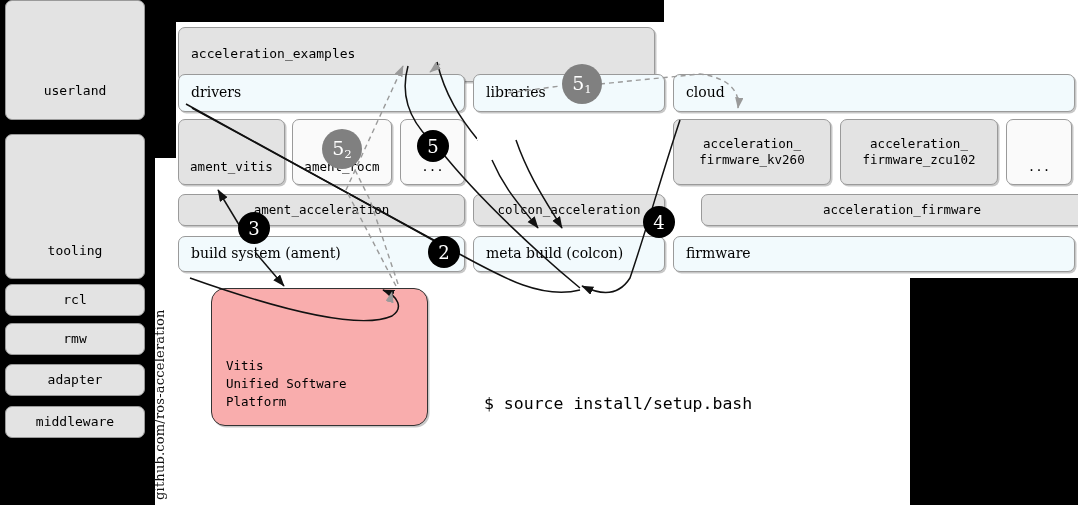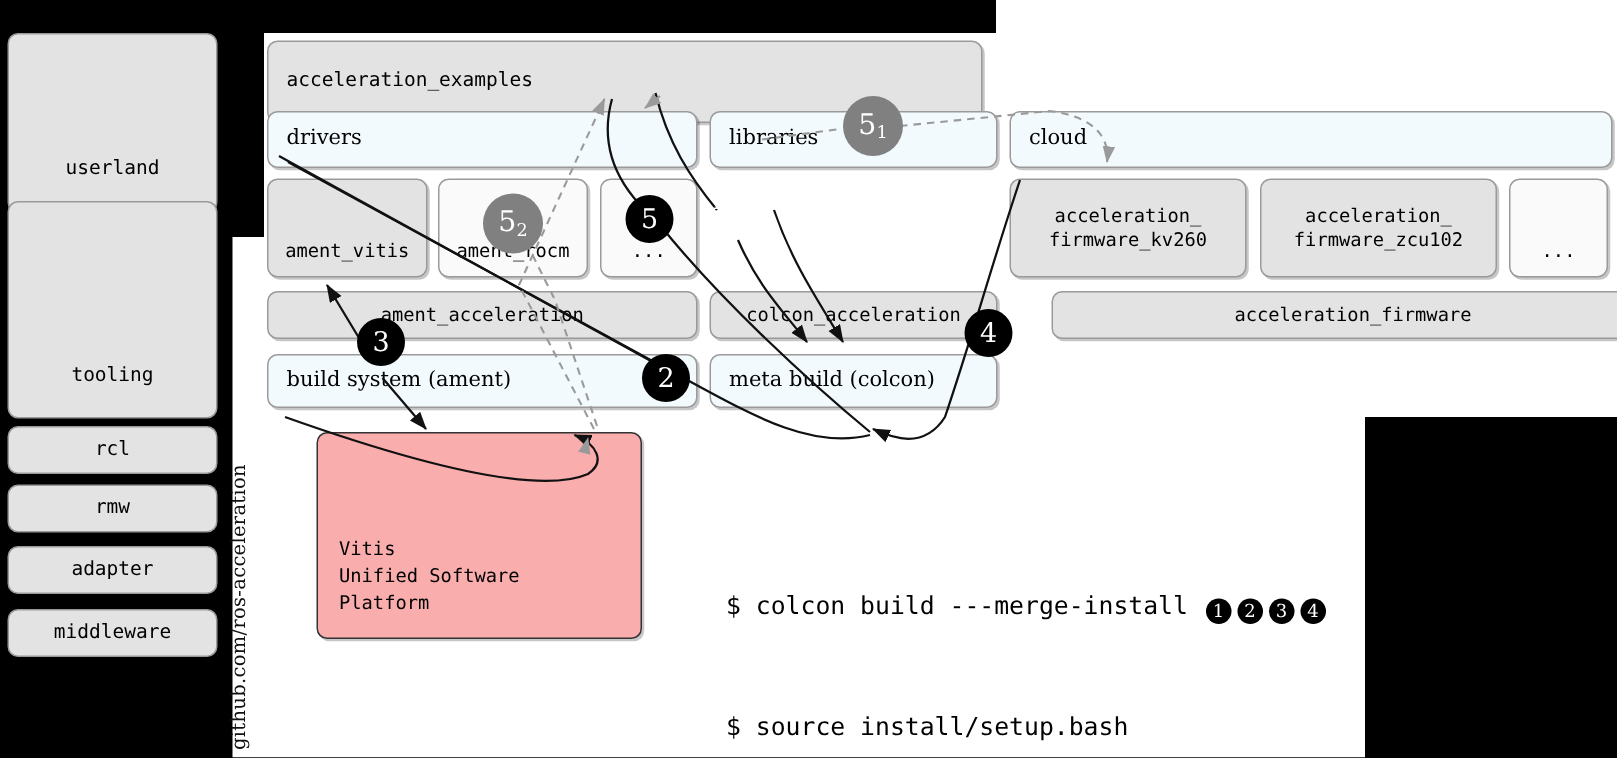--- a/index.html
+++ b/index.html
@@ -58,21 +58,21 @@
 </head>
 <body>
 
 <div class="stage">
 
   <div class="paper" style="left:155px;top:158px;width:755px;height:347px;"></div>
   <div class="paper" style="left:664px;top:0px;width:414px;height:278px;"></div>
   <div class="paper" style="left:176px;top:22px;width:490px;height:148px;"></div>
   <div class="paper" style="left:470px;top:100px;width:240px;height:180px;"></div>
 
-  <div class="box gray layer ctr" style="top:22px;height:120px;">
+  <div class="box gray layer ctr" style="top:0;height:120px;">
     <span class="lbl mono" style="font-size:13px;width:100%;display:block;padding-top:62px;">userland</span>
   </div>
   <div class="box gray layer ctr" style="top:284px;height:32px;">
     <span class="lbl mono" style="font-size:13px;width:100%;text-align:center;">rcl</span>
   </div>
   <div class="box gray layer ctr" style="top:134px;height:145px;">
     <span class="lbl mono" style="font-size:13px;width:100%;display:block;padding-top:90px;">tooling</span>
   </div>
   <div class="box gray layer ctr" style="top:323px;height:32px;">
     <span class="lbl mono" style="font-size:13px;width:100%;text-align:center;">rmw</span>
@@ -129,22 +129,25 @@
   <div class="box gray ctr" style="left:701px;top:194px;width:402px;height:32px;">
     <span class="lbl mono" style="font-size:12.5px;width:100%;text-align:center;">acceleration_firmware</span>
   </div>
 
   <div class="box blue left-lbl" style="left:178px;top:236px;width:287px;height:36px;">
     <span class="lbl serif" style="font-size:14px;">build system (ament)</span>
   </div>
   <div class="box blue left-lbl" style="left:473px;top:236px;width:192px;height:36px;">
     <span class="lbl serif" style="font-size:14px;">meta build (colcon)</span>
   </div>
-
-  <div class="box pink" style="left:211px;top:288px;width:217px;height:138px;align-items:flex-end;">
+  <div class="box blue left-lbl" style="left:673px;top:236px;width:402px;height:36px;">
+    <span class="lbl serif" style="font-size:14px;">firmware</span>
+  </div>
+
+  <div class="box pink" style="left:211px;top:288px;width:217px;height:138px;align-items:flex-end;border-radius:14px;">
     <span class="lbl mono" style="font-size:12.5px;padding:0 0 14px 14px;line-height:1.45;"><span>Vitis</span><br><span>Unified Software</span><br><span>Platform</span></span>
   </div>
 
   <svg width="1078" height="505">
     <defs>
       <marker id="ah" markerWidth="9" markerHeight="9" refX="7.5" refY="3" orient="auto">
         <path d="M0,0 L8,3 L0,6 z" fill="#111"></path>
       </marker>
       <marker id="ahg" markerWidth="9" markerHeight="9" refX="7.5" refY="3" orient="auto">
         <path d="M0,0 L8,3 L0,6 z" fill="#9a9a9a"></path>
@@ -197,21 +200,20 @@
     <span>5</span>
   </div>
   <div class="circ cg" style="left:562px;top:64px;width:40px;height:40px;font-size:19px;">
     <span><span>5</span><span class="sub">1</span></span>
   </div>
   <div class="circ cg" style="left:322px;top:129px;width:40px;height:40px;font-size:19px;">
     <span><span>5</span><span class="sub">2</span></span>
   </div>
 
   <div class="term">
-    <div class="row"><span>$ colcon build ---merge-install </span><span class="inline-c">1</span><span class="inline-c">2</span><span class="inline-c">3</span><span class="inline-c">4</span></div>
     <div class="row">$ source install/setup.bash</div>
     
     
     
   </div>
 
   <div style="position:absolute;left:910px;top:278px;width:168px;height:227px;background:#000;"></div>
   <div style="position:absolute;left:0;top:0;width:155px;height:505px;background:#000;z-index:-1;"></div>
 
 </div>

